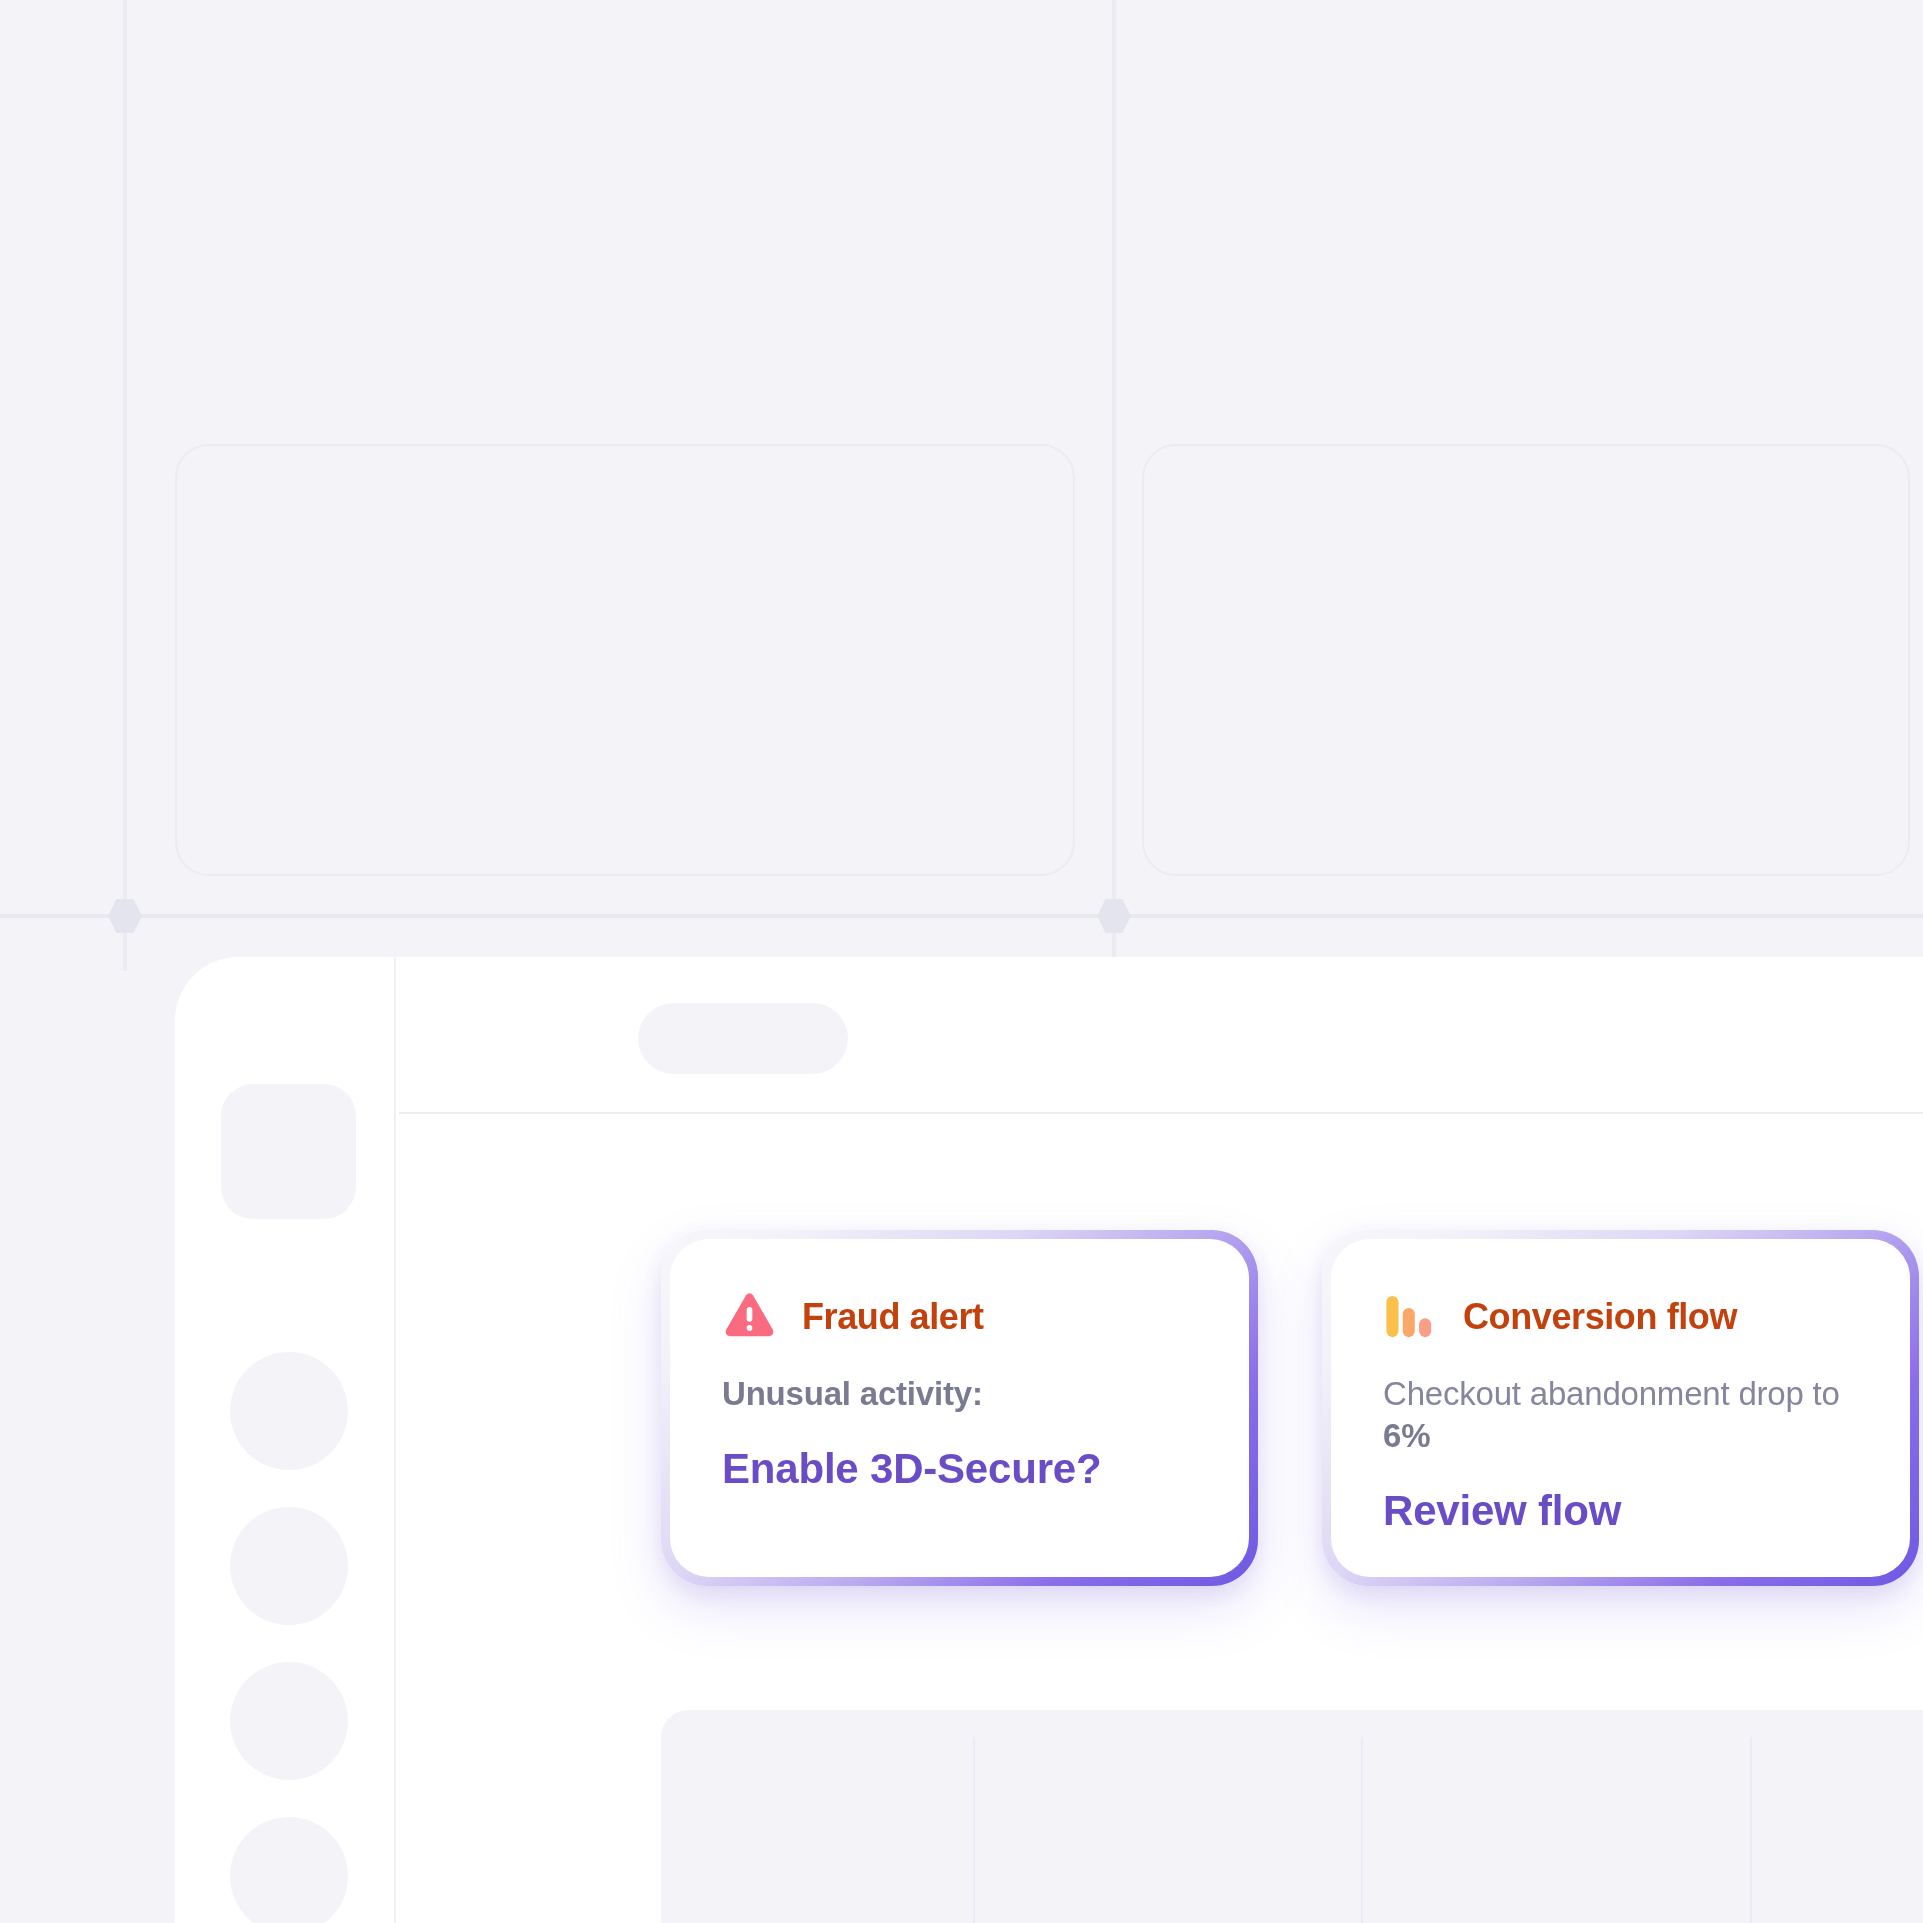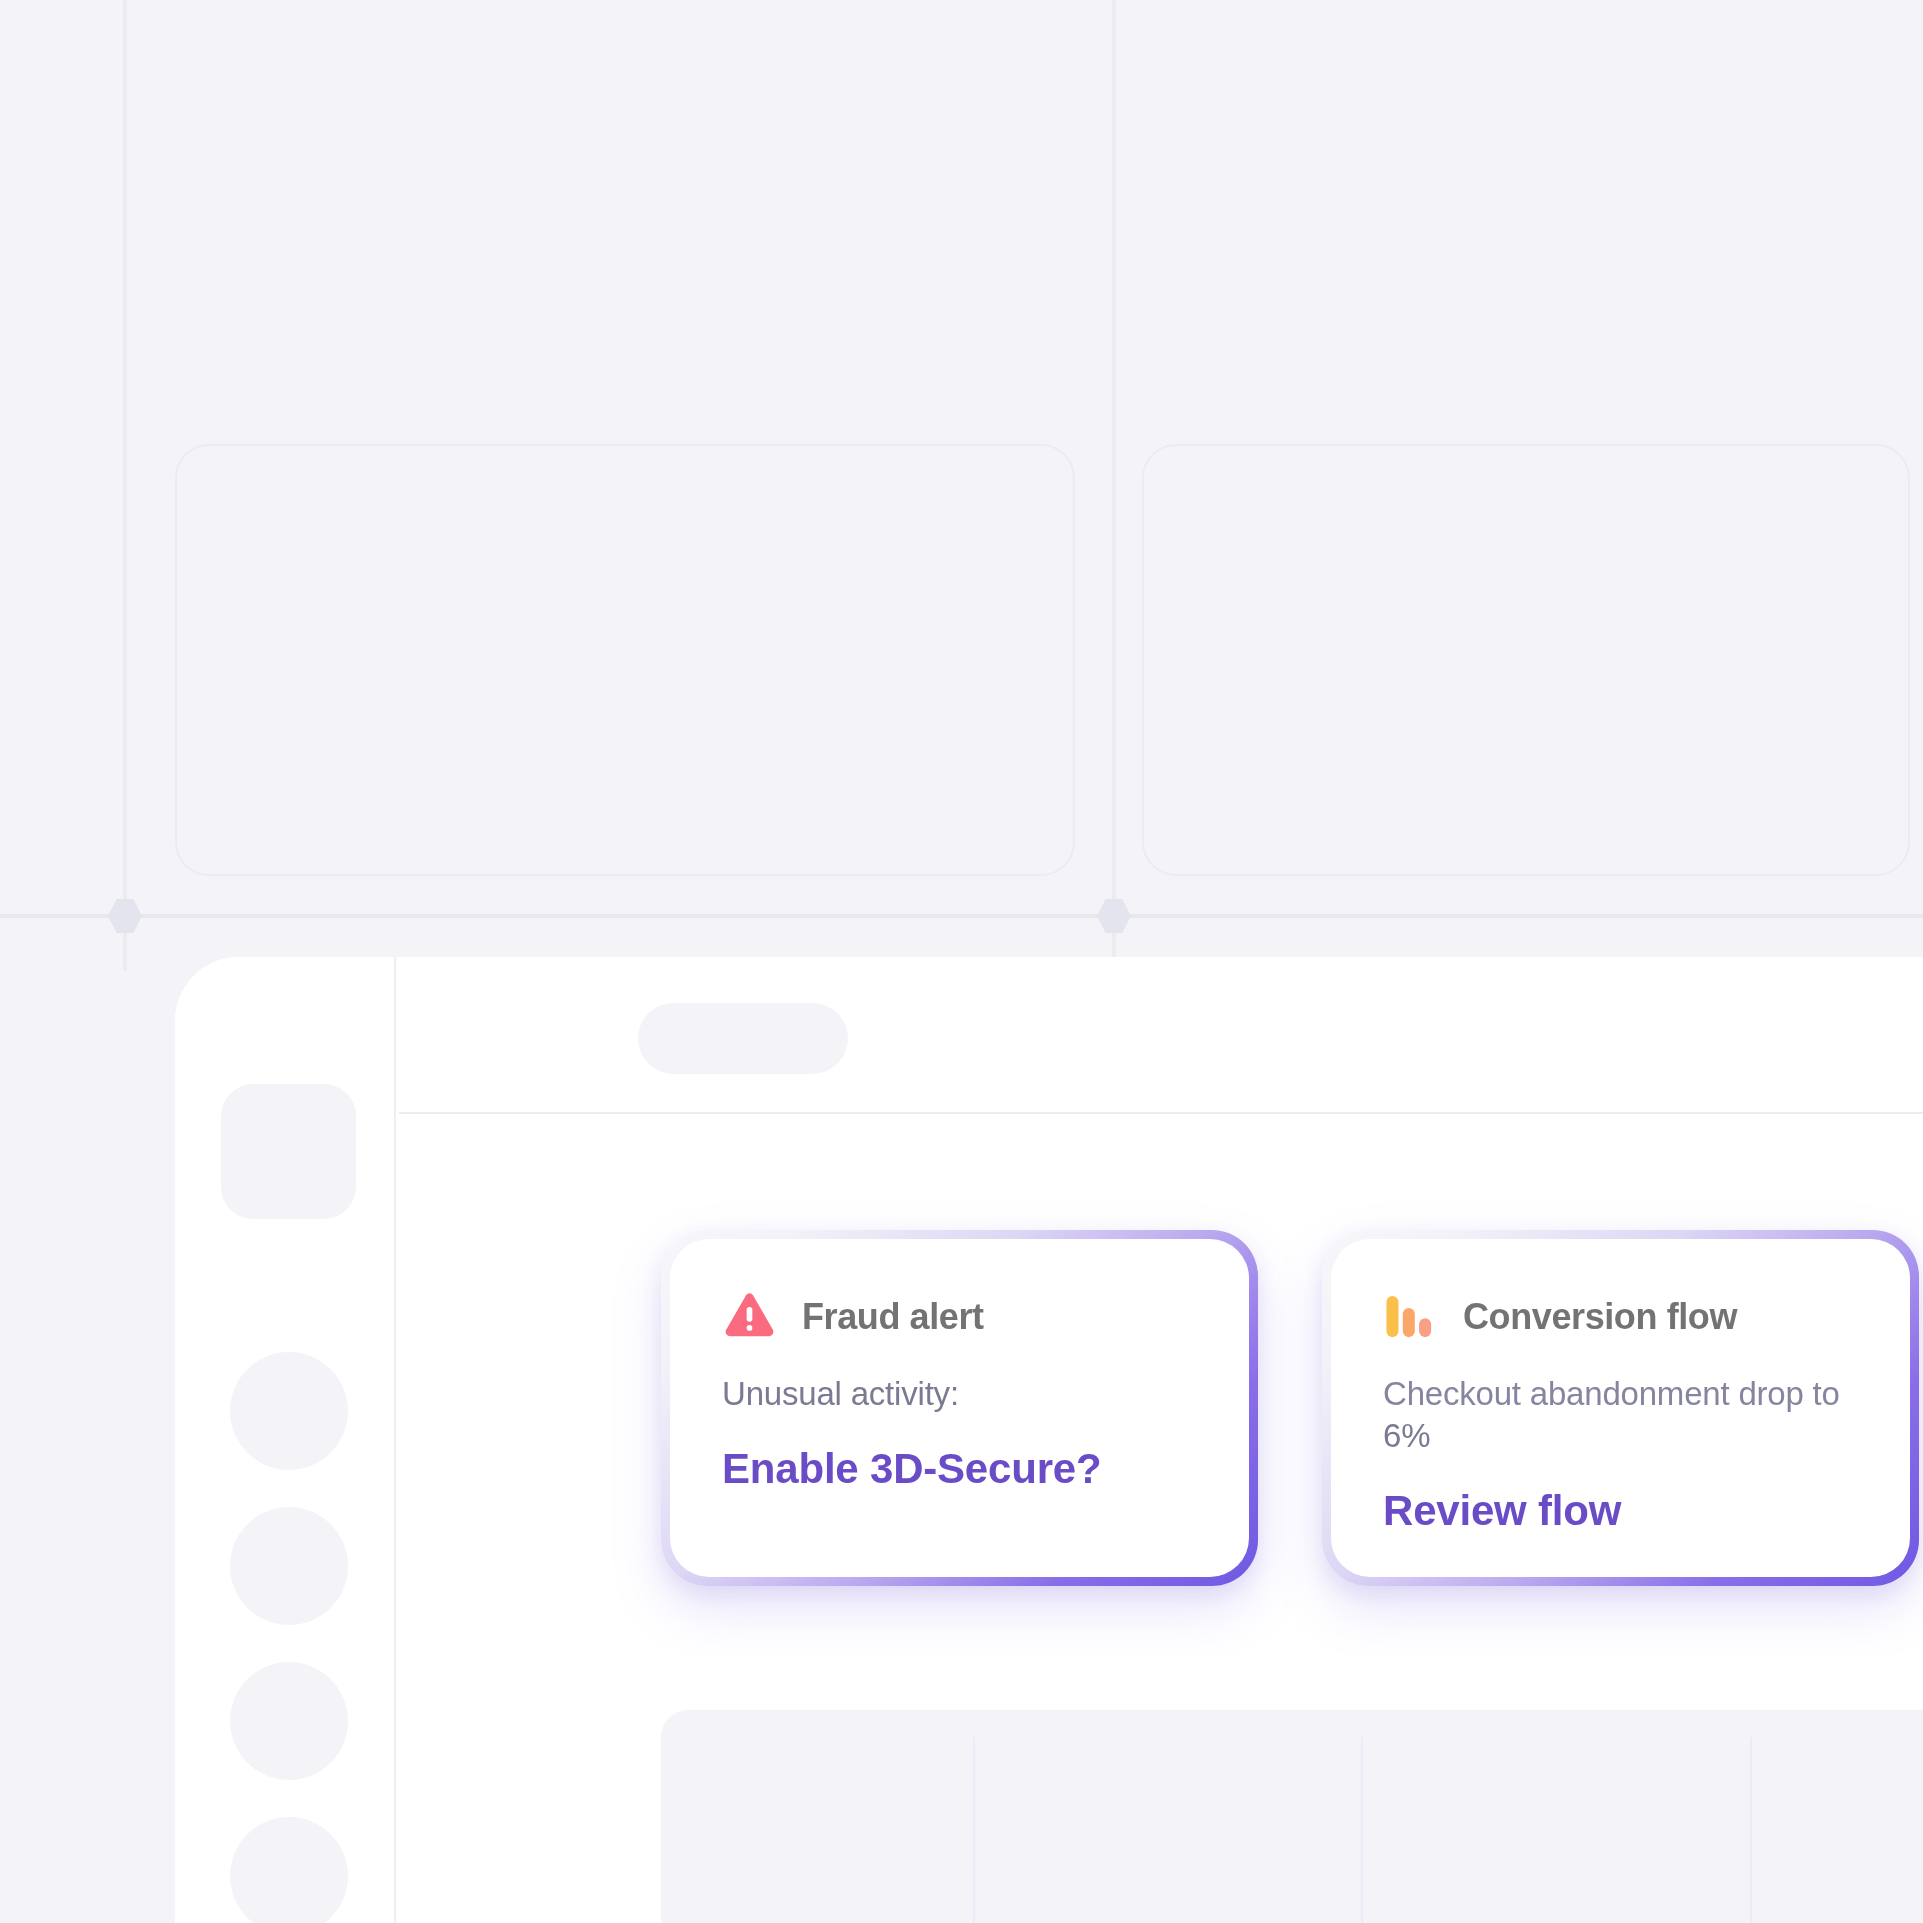--- a/index.html
+++ b/index.html
@@ -173,38 +173,38 @@
 
   .card-head {
     display: flex;
     align-items: center;
     gap: 25px;
     height: 55px;
   }
   .card-title {
     font-size: 36px;
     font-weight: bold;
-    color: #737373;
+    color: #c2410c;
     letter-spacing: -0.4px;
     white-space: nowrap;
   }
 
   
   .icon-warning { width: 55px; height: 55px; display: block; }
   
   .icon-bars { width: 55px; height: 55px; display: block; }
 
   .card-body {
     margin-top: 28.5px;
     font-size: 33px;
     line-height: 1.28;
     color: #8585a0;
     letter-spacing: -0.2px;
   }
-  .card-body .strong { font-weight: normal; color: #7a7a93; }
+  .card-body .strong { font-weight: bold; color: #7a7a93; }
 
   .card-link {
     margin-top: 30px;
     font-size: 42px;
     font-weight: bold;
     color: #6a4dc6;
     letter-spacing: -0.2px;
     cursor: pointer;
     white-space: nowrap;
   }

